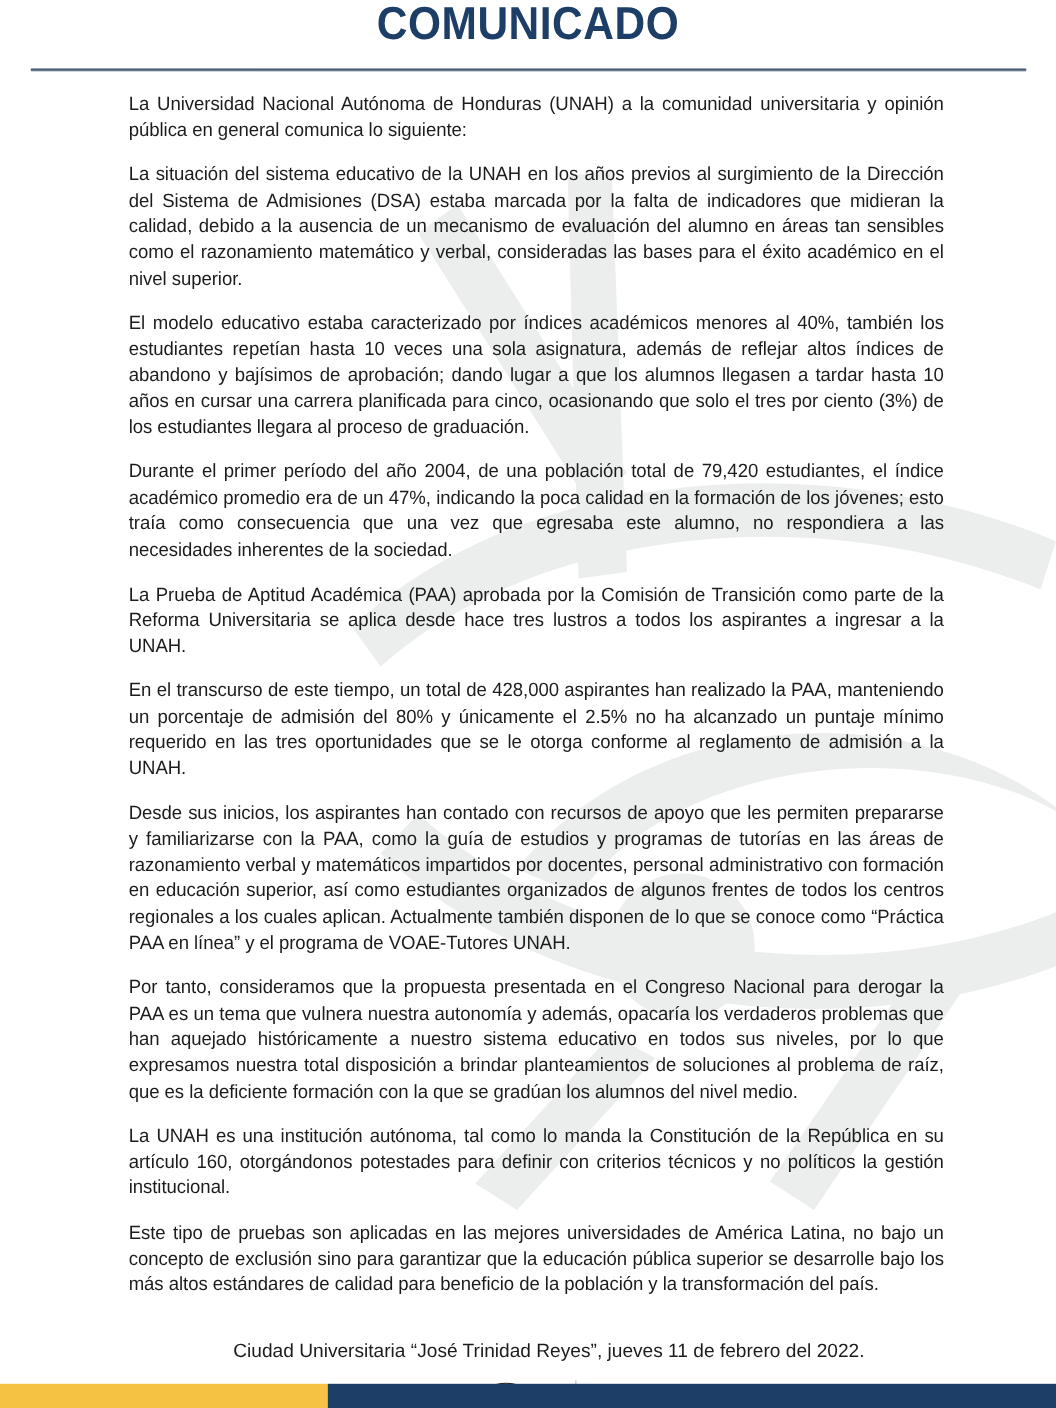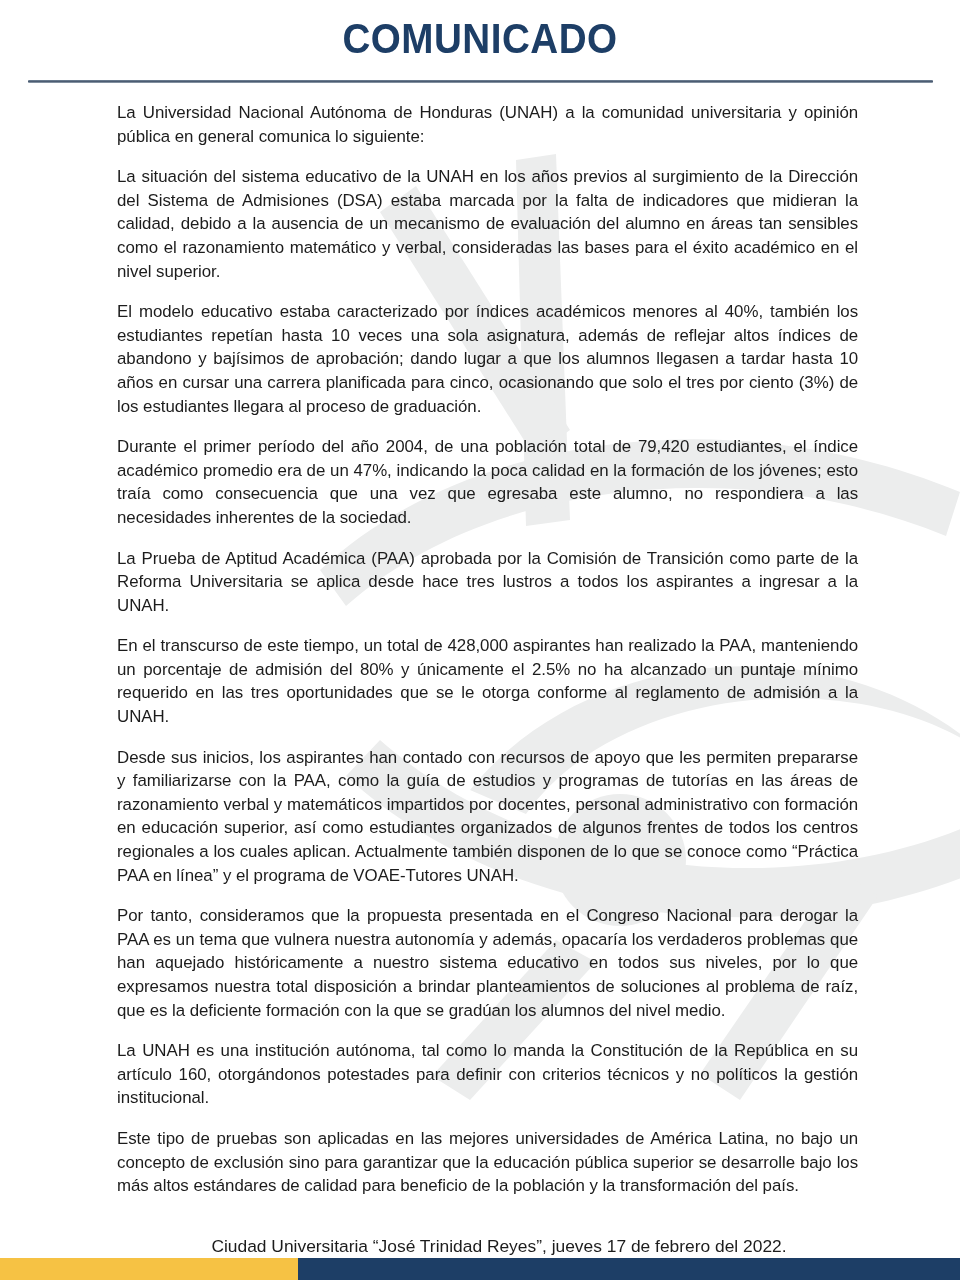--- a/index.html
+++ b/index.html
@@ -29,21 +29,20 @@
     opacity: 1;
     pointer-events: none;
     z-index: 0;
   }
   .watermark svg { display:block; width:100%; height:100%; }
 
   
   .header {
     position: relative;
     z-index: 2;
-    padding-top: 18px;
     text-align: center;
   }
   .doc-title {
     font-family: "Liberation Sans Narrow", "Liberation Sans", sans-serif;
     font-size: 42px;
     font-weight: bold;
     letter-spacing: 0.5px;
     color: #1d3e66;
     line-height: 1;
     margin: 0;
@@ -174,21 +173,21 @@
     <p class="para">La situación del sistema educativo de la UNAH en los años previos al surgimiento de la Dirección del Sistema de Admisiones (DSA) estaba marcada por la falta de indicadores que midieran la calidad, debido a la ausencia de un mecanismo de evaluación del alumno en áreas tan sensibles como el razonamiento matemático y verbal, consideradas las bases para el éxito académico en el nivel superior.</p>
     <p class="para">El modelo educativo estaba caracterizado por índices académicos menores al 40%, también los estudiantes repetían hasta 10 veces una sola asignatura, además de reflejar altos índices de abandono y bajísimos de aprobación; dando lugar a que los alumnos llegasen a tardar hasta 10 años en cursar una carrera planificada para cinco, ocasionando que solo el tres por ciento (3%) de los estudiantes llegara al proceso de graduación.</p>
     <p class="para">Durante el primer período del año 2004, de una población total de 79,420 estudiantes, el índice académico promedio era de un 47%, indicando la poca calidad en la formación de los jóvenes; esto traía como consecuencia que una vez que egresaba este alumno, no respondiera a las necesidades inherentes de la sociedad.</p>
     <p class="para">La Prueba de Aptitud Académica (PAA) aprobada por la Comisión de Transición como parte de la Reforma Universitaria se aplica desde hace tres lustros a todos los aspirantes a ingresar a la UNAH.</p>
     <p class="para">En el transcurso de este tiempo, un total de 428,000 aspirantes han realizado la PAA, manteniendo un porcentaje de admisión del 80% y únicamente el 2.5% no ha alcanzado un puntaje mínimo requerido en las tres oportunidades que se le otorga conforme al reglamento de admisión a la UNAH.</p>
     <p class="para">Desde sus inicios, los aspirantes han contado con recursos de apoyo que les permiten prepararse y familiarizarse con la PAA, como la guía de estudios y programas de tutorías en las áreas de razonamiento verbal y matemáticos impartidos por docentes, personal administrativo con formación en educación superior, así como estudiantes organizados de algunos frentes de todos los centros regionales a los cuales aplican.  Actualmente también disponen de lo que se conoce como “Práctica PAA en línea” y el programa de VOAE-Tutores UNAH.</p>
     <p class="para">Por tanto, consideramos que la propuesta presentada en el Congreso Nacional para derogar la PAA es un tema que vulnera nuestra autonomía y además, opacaría los verdaderos problemas que han aquejado históricamente a nuestro sistema educativo en todos sus niveles, por lo que expresamos nuestra total disposición a brindar planteamientos de soluciones al problema de raíz, que es la deficiente formación con la que se gradúan los alumnos del nivel medio.</p>
     <p class="para">La UNAH es una institución autónoma, tal como lo manda la Constitución de la República en su artículo 160, otorgándonos potestades para definir con criterios técnicos y no políticos la gestión institucional.</p>
     <p class="para">Este tipo de pruebas son aplicadas en las mejores universidades de América Latina, no bajo un concepto de exclusión sino para garantizar que la educación pública superior se desarrolle bajo los más altos estándares de calidad para beneficio de la población y la transformación del país.</p>
 
-    <div class="signature">Ciudad Universitaria “José Trinidad Reyes”, jueves 17 de febrero del 2022.</div>
+    <div class="signature">Ciudad Universitaria “José Trinidad Reyes”, jueves 11 de febrero del 2022.</div>
   </div>
 
   <div class="logo-lockup">
 
     <div class="crest">
       <svg viewBox="0 0 196 264" xmlns="http://www.w3.org/2000/svg">
         <defs>
           <clipPath id="shieldClip">
             <ellipse cx="98" cy="132" rx="90" ry="126"></ellipse>
           </clipPath>

